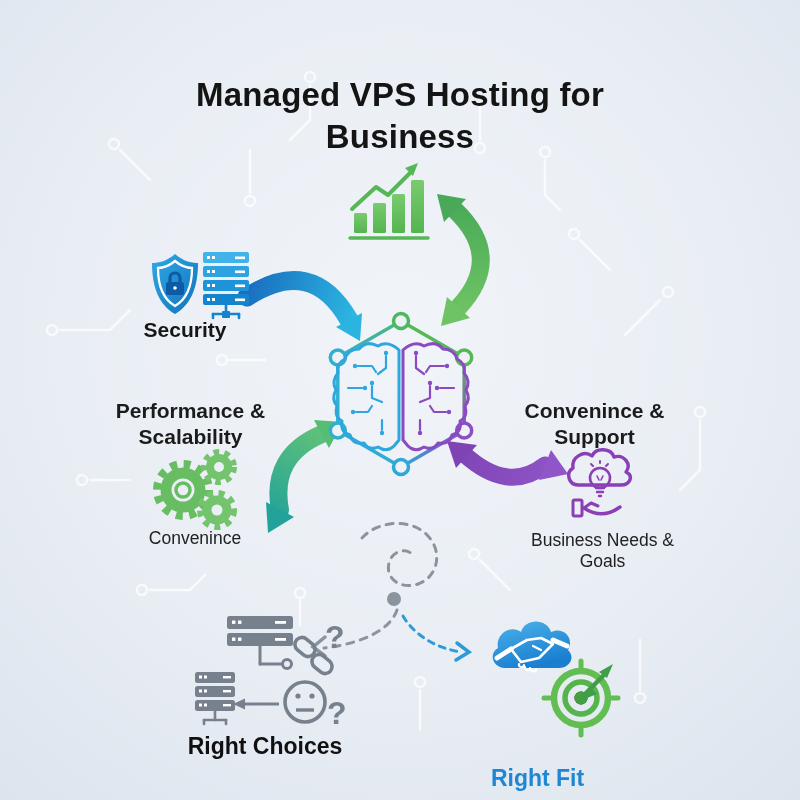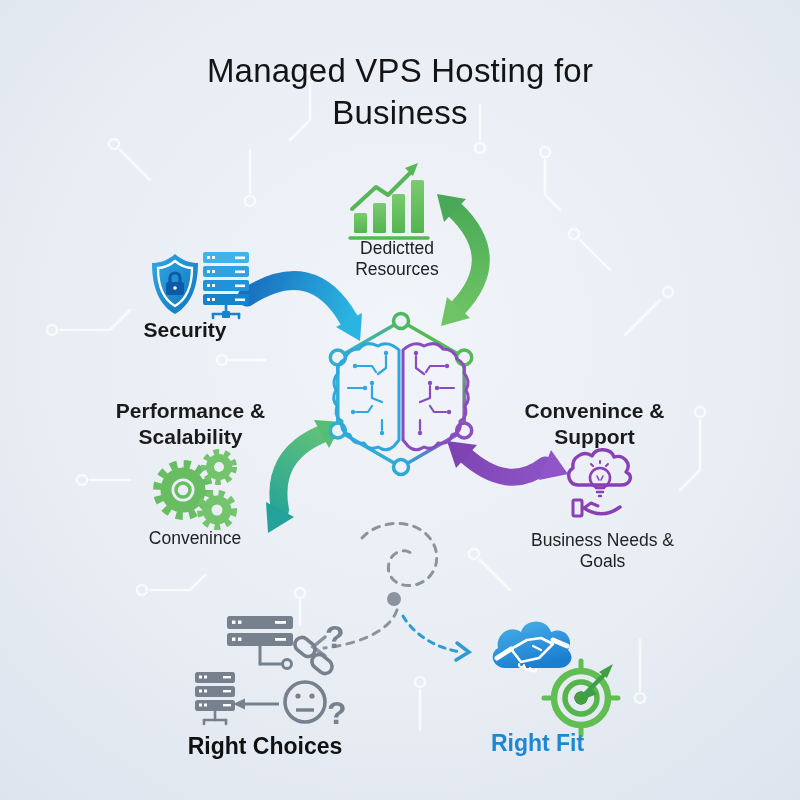--- a/index.html
+++ b/index.html
@@ -3,21 +3,21 @@
 <meta charset="utf-8">
 <style>
   html,body{margin:0;padding:0;}
   body{width:800px;height:800px;overflow:hidden;
        font-family:"Liberation Sans","DejaVu Sans",sans-serif;}
   .canvas{position:relative;width:800px;height:800px;
           background:radial-gradient(circle at 50% 42%, #f1f4f9 0%, #e9eef4 55%, #dde4ee 100%);}
   svg{display:block;}
   .layer{position:absolute;left:0;top:0;pointer-events:none;}
   .abs{position:absolute;}
-  .page-title{font-size:33px;font-weight:400;color:#141414;text-align:center;line-height:1.28;letter-spacing:.2px;}
+  .page-title{font-size:33px;font-weight:700;color:#141414;text-align:center;line-height:1.28;letter-spacing:.2px;margin-top:24px;}
   .heading{font-size:21px;font-weight:700;color:#1b1b1b;text-align:center;line-height:1.22;}
   .sub{font-size:17.5px;font-weight:400;color:#222;text-align:center;line-height:1.22;}
   .bold-label{font-size:21px;font-weight:700;color:#161616;text-align:center;}
   .big-label{font-size:23px;font-weight:700;color:#101010;text-align:center;}
   .rightfit-label{font-size:23px;font-weight:700;color:#1d87d3;text-align:center;}
   text.qmark{font-family:"Liberation Sans",sans-serif;font-weight:700;}
 </style>
 </head>
 <body>
 
@@ -193,21 +193,20 @@
     <g>
       <rect x="6" y="50" width="13" height="20" rx="1.5" fill="url(#barG)"></rect>
       <rect x="25" y="40" width="13" height="30" rx="1.5" fill="url(#barG)"></rect>
       <rect x="44" y="31" width="13" height="39" rx="1.5" fill="url(#barG)"></rect>
       <rect x="63" y="17" width="13" height="53" rx="1.5" fill="url(#barG)"></rect>
       <line x1="2" y1="75" x2="80" y2="75" stroke="#57b657" stroke-width="3.5" stroke-linecap="round"></line>
       <polyline points="4,46 28,24 40,32 62,10" fill="none" stroke="#57b657" stroke-width="4" stroke-linecap="round" stroke-linejoin="round"></polyline>
       <polygon points="70,0 65,13 57,5" fill="#57b657"></polygon>
     </g>
   </svg>
-  <div class="abs sub" style="left:337px;top:238px;width:120px;">Dedictted Resources</div>
 
   <svg class="abs" style="left:145px;top:246px;" width="115" height="80" viewBox="0 0 115 80">
     <defs>
       <linearGradient id="shieldG" x1="0" y1="0" x2="1" y2="1">
         <stop offset="0" stop-color="#2fa9e4"></stop>
           <stop offset="1" stop-color="#1173bd"></stop>
       </linearGradient>
     </defs>
     <g>
       <path d="M30 8 C38 15 46 17 53 17 C53 41 46 59 30 68 C14 59 7 41 7 17 C14 17 22 15 30 8 Z" fill="url(#shieldG)"></path>
@@ -360,15 +359,15 @@
     <circle cx="40" cy="40" r="27" fill="none" stroke="#62bd52" stroke-width="6.5"></circle>
     <circle cx="40" cy="40" r="16" fill="none" stroke="#55b44c" stroke-width="5.5"></circle>
     <circle cx="40" cy="40" r="6.5" fill="#459а41" stroke="none"></circle>
     <circle cx="40" cy="40" r="6.5" fill="#45a041"></circle>
     <g fill="#3f9e47">
       <line x1="42" y1="38" x2="62" y2="18" stroke="#3f9e47" stroke-width="4.5" stroke-linecap="round"></line>
       <polygon points="36,44 50,30 56,36"></polygon>
       <polygon points="58,14 72,6 66,20"></polygon>
     </g>
   </svg>
-  <div class="abs rightfit-label" style="left:460px;top:730px;width:155px;">Right Fit</div>
+  <div class="abs rightfit-label" style="left:460px;top:765px;width:155px;">Right Fit</div>
 
 </div>
 
 </body></html>

